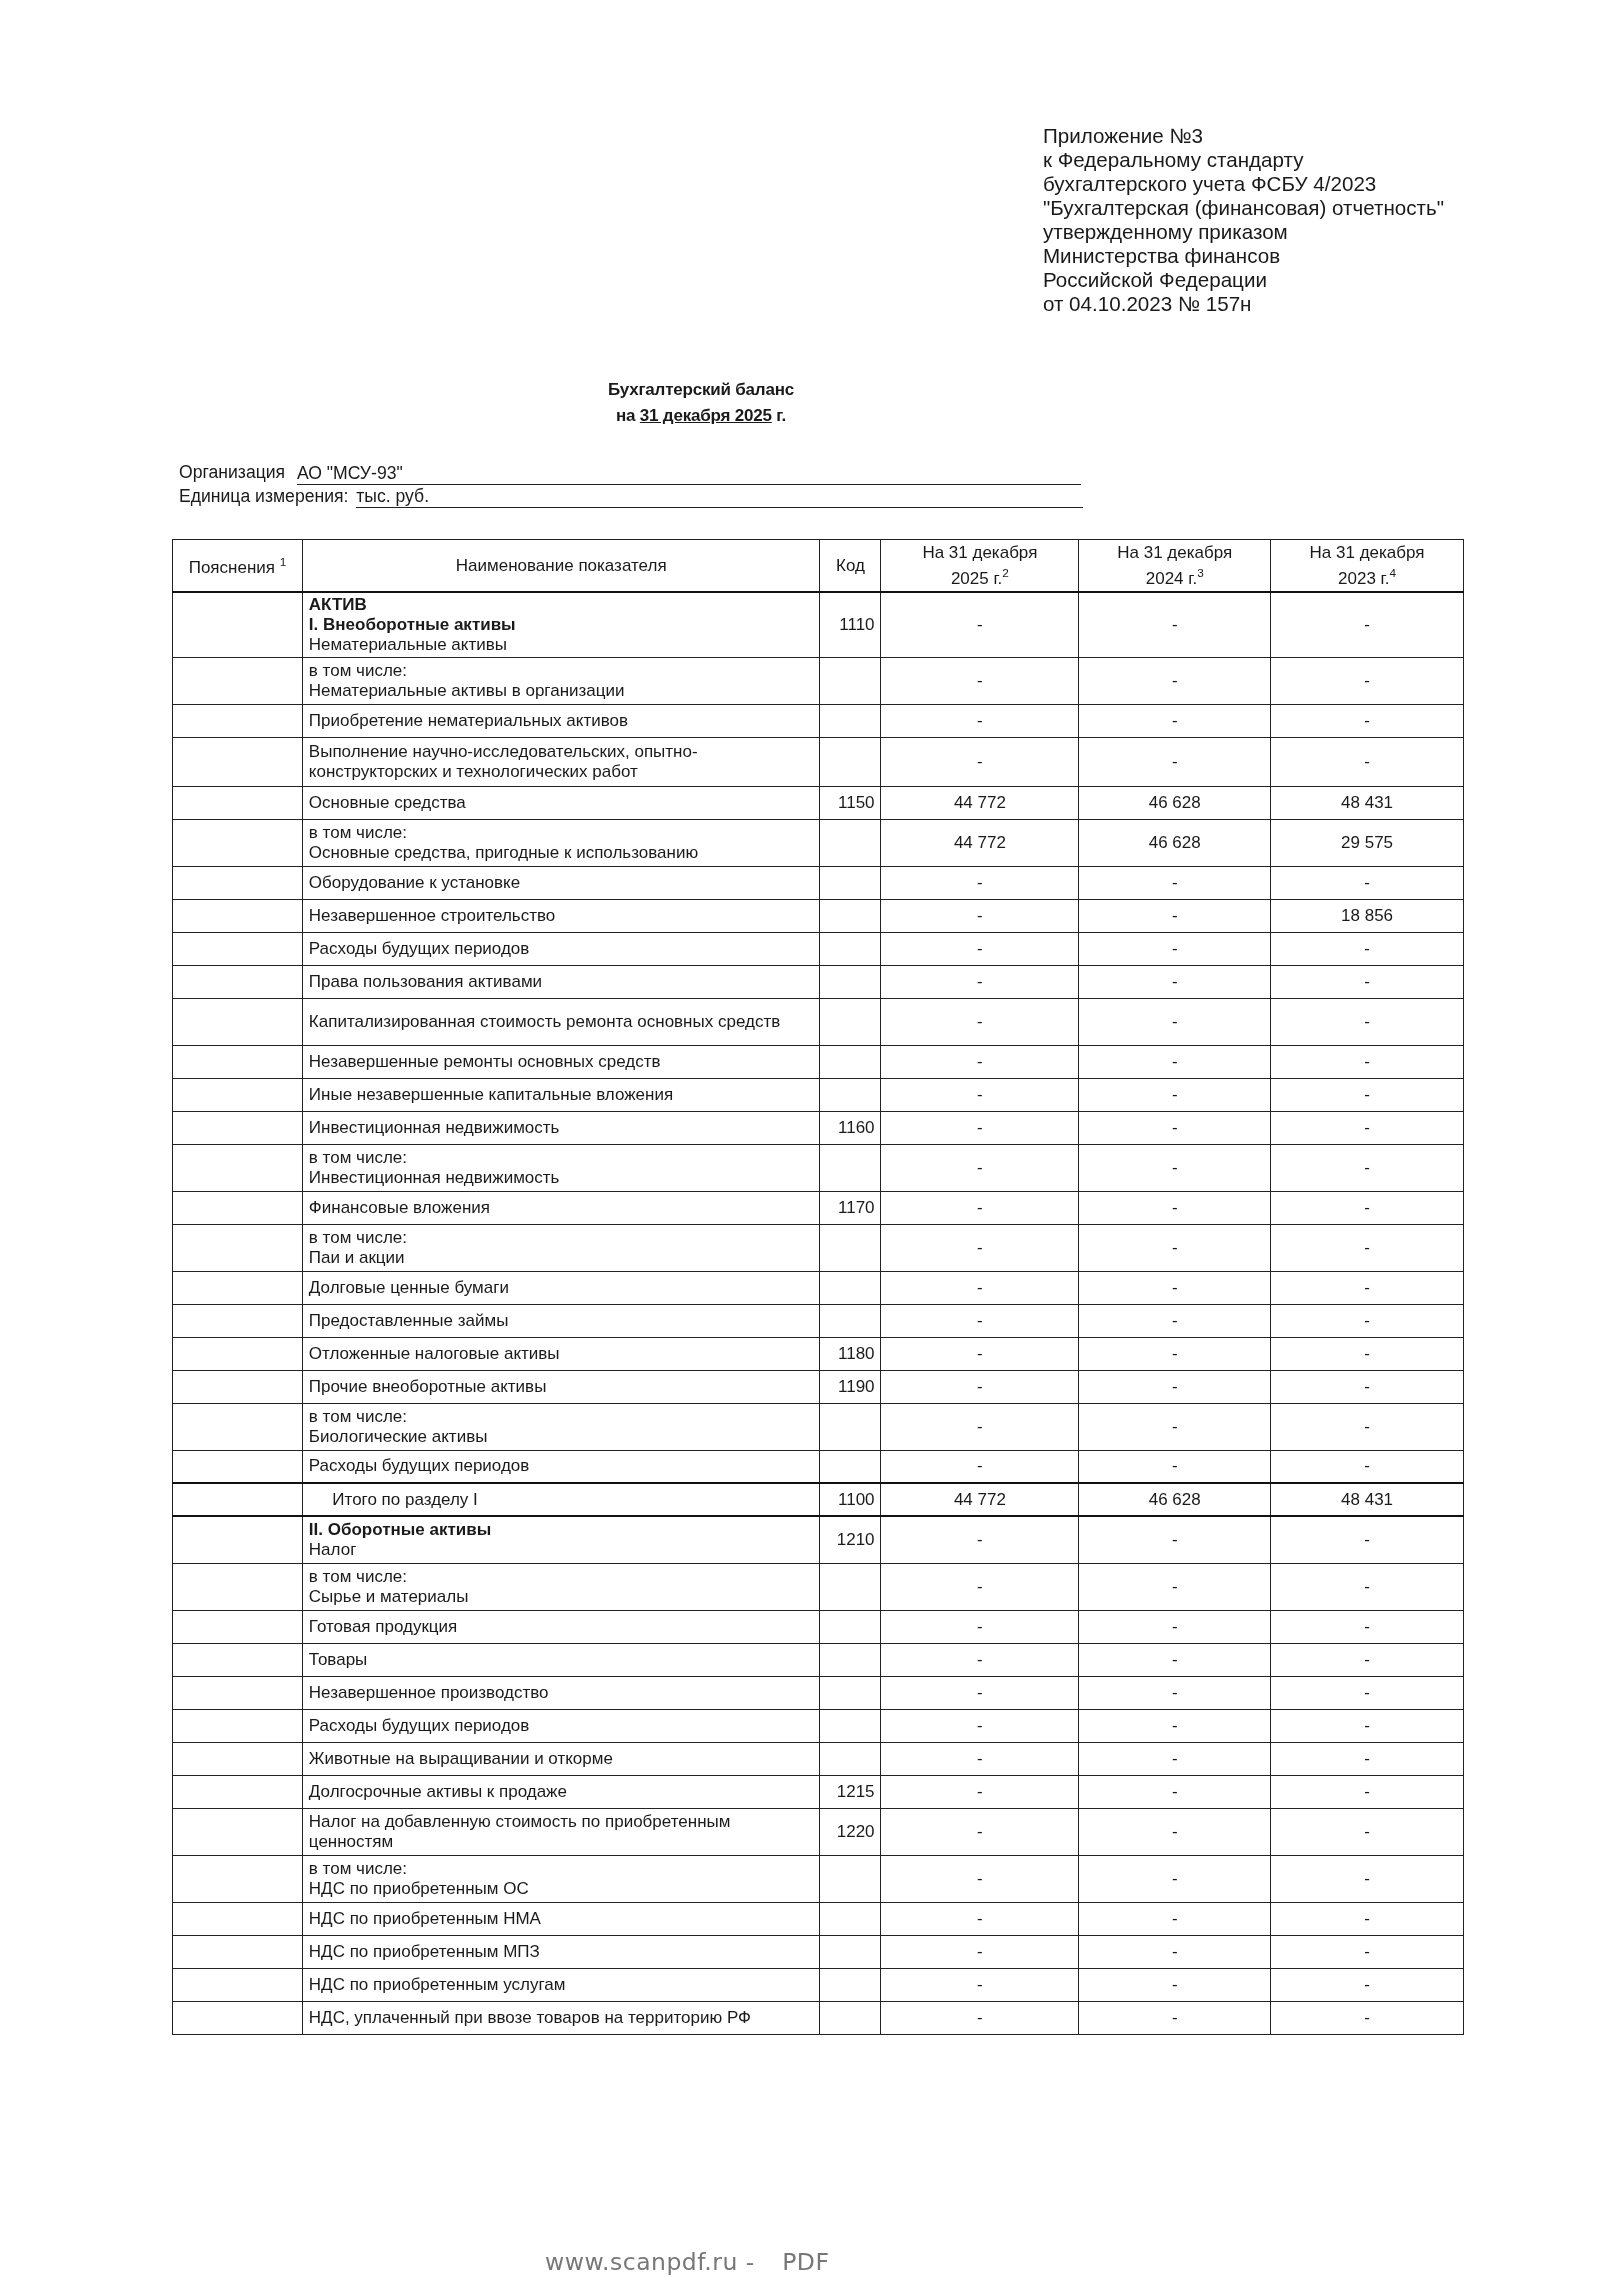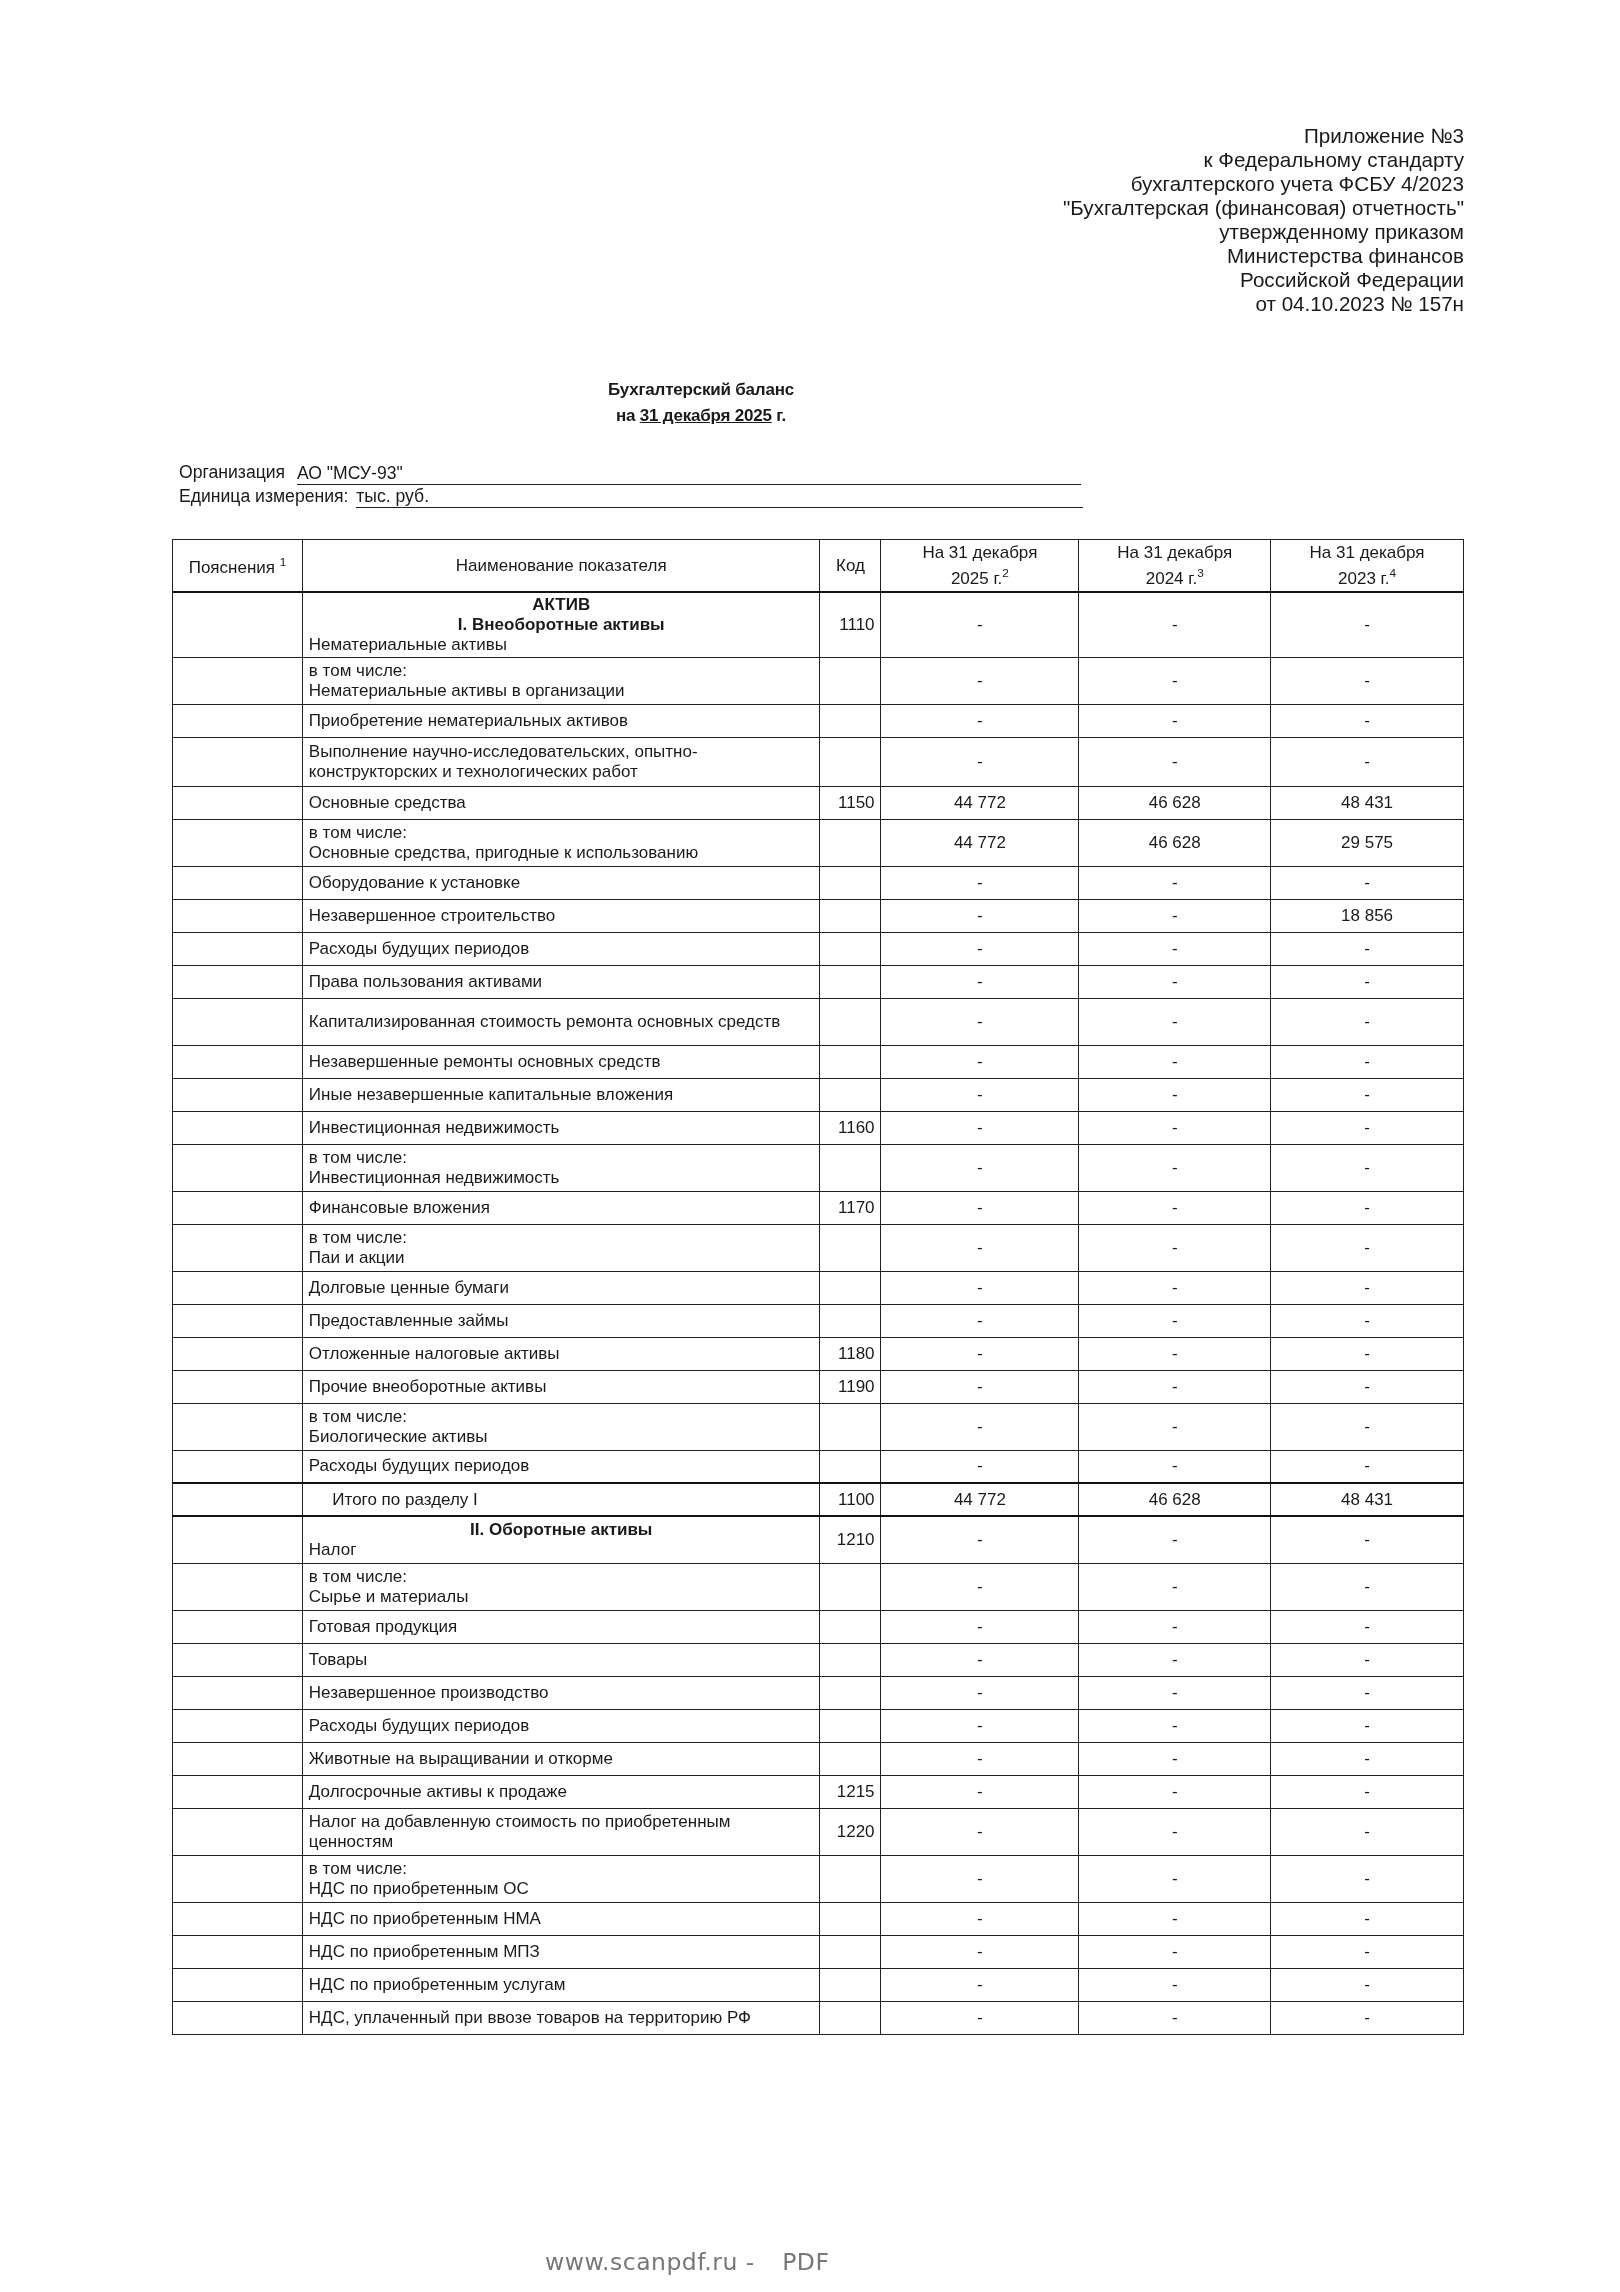--- a/index.html
+++ b/index.html
@@ -1,35 +1,35 @@
 <!DOCTYPE html>
 <html><head>
 <meta charset="utf-8">
 <style>
   html, body { margin: 0; padding: 0; background: #ffffff; }
   body { width: 1620px; height: 2293px; position: relative; font-family: "Liberation Sans", sans-serif; color: #1a1a1a; overflow: hidden; }
-  .appendix { position: absolute; right: 156px; top: 124px; text-align: right; font-size: 20.6px; line-height: 24px; }
+  .appendix { position: absolute; right: 176px; top: 124px; font-size: 20.6px; line-height: 24px; }
   .title { position: absolute; left: 0; width: 1402px; top: 377px; text-align: center; font-size: 17px; font-weight: bold; line-height: 25.5px; letter-spacing: -0.2px; }
   .title u { text-decoration: underline; }
   .meta { position: absolute; left: 179px; top: 461px; font-size: 17.6px; line-height: 23.5px; }
   .meta-row { display: flex; align-items: flex-end; height: 23.5px; }
   .meta-label { white-space: nowrap; }
   .meta-value { margin-left: 11.8px; border-bottom: 1.5px solid #222; width: 784px; padding-left: 0; height: 21.6px; }
   .meta-row.unit .meta-value { margin-left: 7.8px; width: 727px; }
   table.bal { position: absolute; left: 172px; top: 539px; border-collapse: collapse; font-size: 17px; width: 1292px; }
   table.bal td, table.bal th { border: 1.6px solid #222; padding: 0 5.9px; vertical-align: middle; font-weight: normal; }
   table.bal thead th { height: 51px; text-align: center; line-height: 21.6px; }
   table.bal thead tr th { border-bottom: 2.9px solid #111; }
   col.c-note { width: 130px; } col.c-name { width: 518px; } col.c-code { width: 61px; }
   col.c-v1 { width: 198px; } col.c-v2 { width: 192px; } col.c-v3 { width: 193px; }
   td.name { text-align: left; line-height: 19.6px; }
   td.code { text-align: right; vertical-align: bottom; padding-bottom: 3.9px; }
   td.val { text-align: center; vertical-align: top; padding-top: 5.9px; }
   td.val.mid { vertical-align: middle; padding-top: 0; }
-  .sec-head { display: block; text-align: center; font-weight: bold; }
+  .sec-head { display: block; text-align: left; font-weight: bold; }
   .indent { padding-left: 23.5px; display: inline-block; }
   tr.total td { border-top: 2.9px solid #111; border-bottom: 2.9px solid #111; }
   sup { font-size: 11.8px; }
   .footer { position: absolute; left: 545px; top: 2248px; font-family: "DejaVu Sans", sans-serif; font-size: 23.5px; color: #777; letter-spacing: 0.5px; }
   .footer span { margin-right: 27.4px; }
 </style>
 </head>
 <body>
 
 <div class="appendix">

